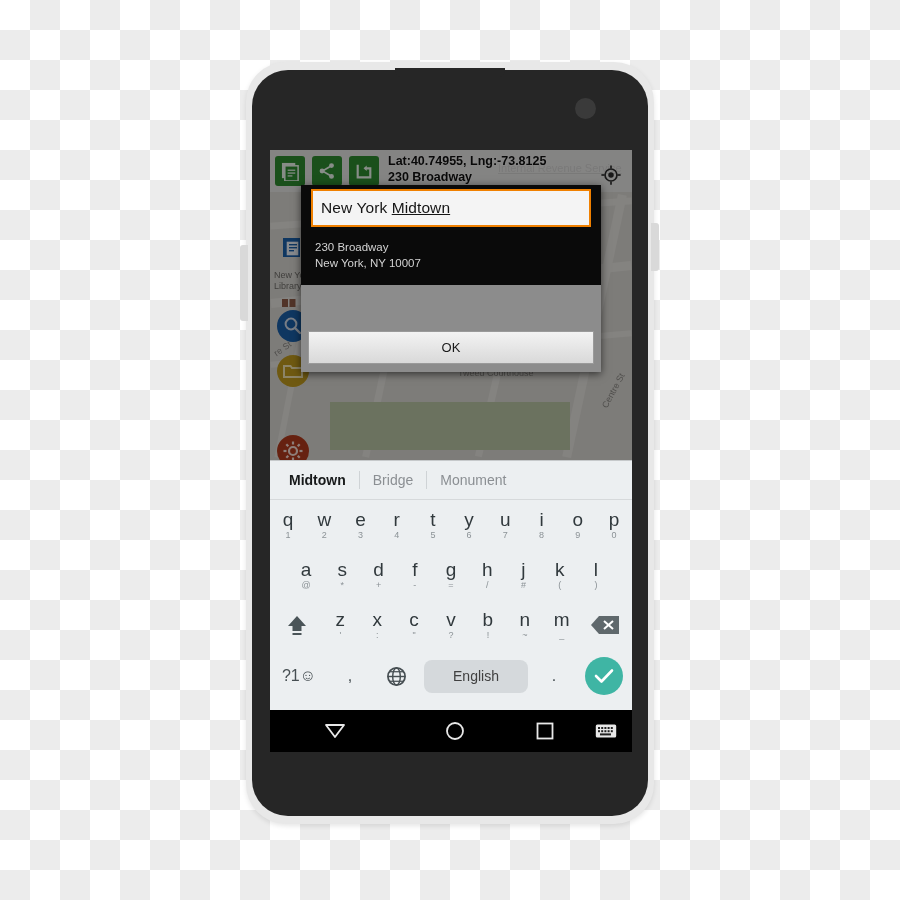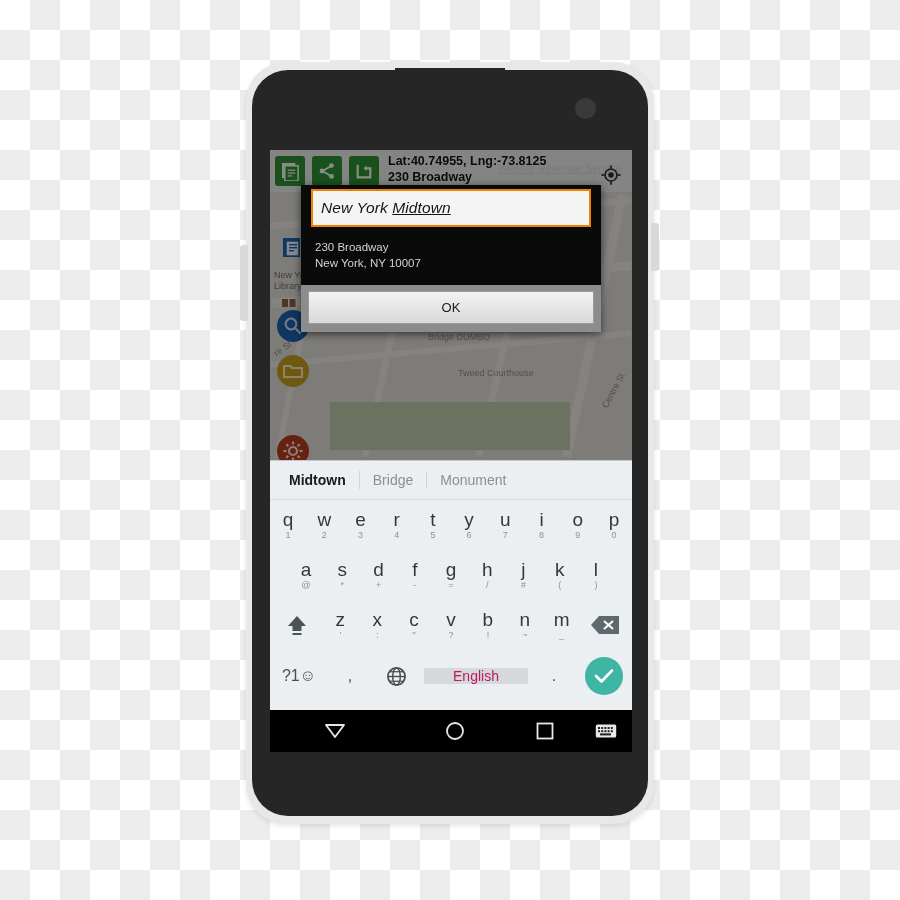--- a/index.html
+++ b/index.html
@@ -192,21 +192,20 @@
     border: 2px solid #f08000;
     background: #f4f4f4;
     height: 38px;
     display: flex; align-items: center;
     padding: 0 8px;
   }
   #dialog-input {
     font-size: 15.5px;
     color: #151515;
     letter-spacing: 0.1px;
-    font-style: italic;
   }
   #dialog-input .composing {
     text-decoration: underline;
   }
   #dialog-meta {
     color: #d3d3d3;
     font-size: 11.5px;
     line-height: 16px;
     padding: 4px 14px 14px 14px;
   }
@@ -217,20 +216,21 @@
     gap: 8px;
   }
   .dlg-btn {
     flex: 1;
     height: 33px;
     background: linear-gradient(#f3f3f3, #d9d9d9);
     border: 1px solid #9a9a9a;
     display: flex; align-items: center; justify-content: center;
     font-size: 13px;
     color: #1a1a1a;
+    margin-top: 40px;
   }
 
   
   #keyboard {
     position: absolute;
     left: 0; top: 310px;
     width: 362px; height: 250px;
     background: #eceff1;
     border-top: 1px solid #c6c9cb;
   }
@@ -285,24 +285,24 @@
     display: flex; align-items: center; justify-content: center;
     color: #464e52;
     font-size: 16px;
   }
   #key-symbols { width: 58px; }
   #key-comma { width: 44px; }
   #key-globe { width: 48px; }
   #key-space {
     flex: 1;
     margin: 0 4px;
-    height: 16px;
+    height: 33px;
     background: #d5d9dc;
-    border-radius: 1px;
-    color: #be185d;
+    border-radius: 8px;
+    color: #404040;
     font-size: 14px;
   }
   #key-period { width: 44px; }
   #key-enter {
     width: 56px;
     display: flex; align-items: center; justify-content: center;
   }
   #enter-circle {
     width: 38px; height: 38px;
     border-radius: 50%;

